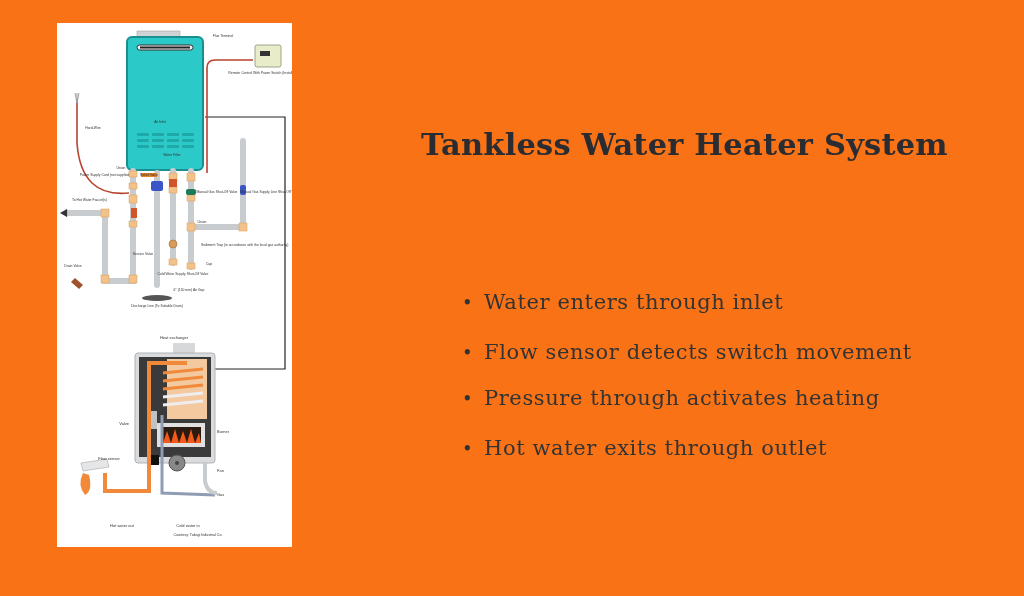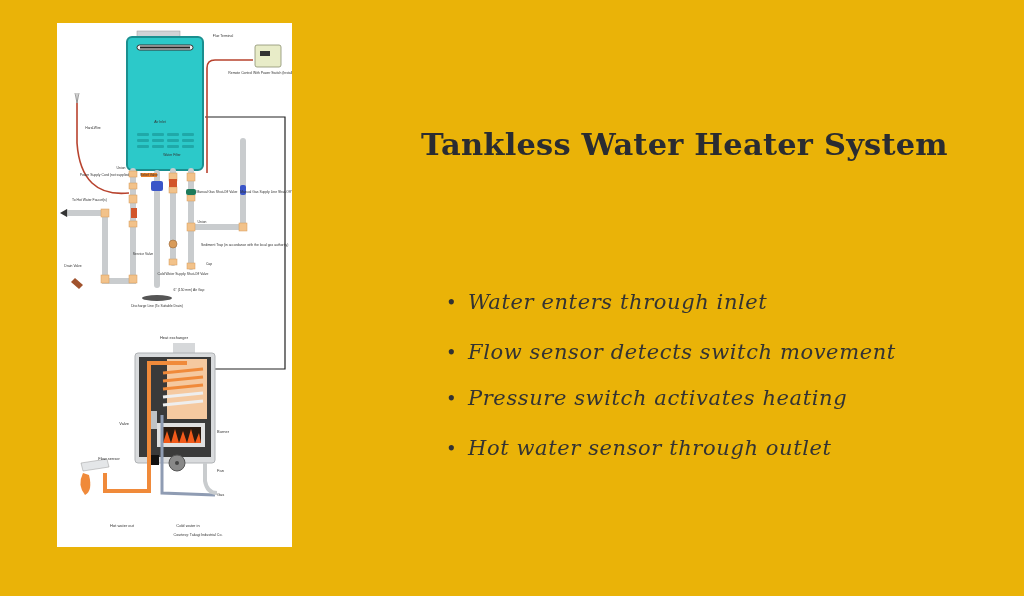--- a/index.html
+++ b/index.html
@@ -2,39 +2,38 @@
 <html><head>
 <meta charset="utf-8">
 <style>
   html, body { margin:0; padding:0; }
   body {
     width:1024px; height:596px; overflow:hidden;
     background:#f7f8f9;
     font-family:"DejaVu Sans", sans-serif;
     position:relative;
   }
-  .slide { position:absolute; left:0; top:0; width:1024px; height:596px; background:#eab308; }
+  .slide { position:absolute; left:0; top:0; width:1024px; height:596px; background:#f97316; }
   .figure-panel {
     position:absolute; left:57px; top:23px; width:235px; height:524px;
     background:#ffffff;
   }
   .figure-panel svg { position:absolute; left:0; top:0; }
   .lbl { font-family:"Liberation Sans", sans-serif; fill:#333; }
   .title {
     position:absolute; left:421px; top:126px; width:540px;
     font-family:"DejaVu Serif", serif; font-weight:bold;
     font-size:30.5px; color:#2a2c31; letter-spacing:0.2px;
     white-space:nowrap;
   }
   .bullets { position:absolute; left:446px; top:0; margin:0; padding:0; list-style:none; }
   .bullet {
-    position:absolute; left:0; white-space:nowrap;
+    position:absolute; left:16px; white-space:nowrap;
     font-family:"DejaVu Serif", serif; font-size:21px; color:#333;
     letter-spacing:0.6px;
-    font-style:italic;
   }
   .bullet .dot { display:inline-block; width:22px; font-size:18px; }
 </style>
 </head>
 <body>
 
 <div class="slide">
 
   <div class="figure-panel">
     <svg width="235" height="524" viewBox="0 0 235 524">
@@ -169,17 +168,17 @@
       <text class="lbl" x="131" y="504" font-size="4" text-anchor="middle">Cold water in</text>
       <text class="lbl" x="141" y="513" font-size="3.6" text-anchor="middle">Courtesy: Takagi Industrial Co.</text>
     </svg>
   </div>
 
   <div class="title">Tankless Water Heater System</div>
 
   <ul class="bullets">
     <li class="bullet" style="top:290px"><span class="dot">•</span><span>Water enters through inlet</span></li>
     <li class="bullet" style="top:340px"><span class="dot">•</span><span>Flow sensor detects switch movement</span></li>
-    <li class="bullet" style="top:386px"><span class="dot">•</span><span>Pressure switch activates heating</span></li>
-    <li class="bullet" style="top:436px"><span class="dot">•</span><span>Hot water sensor through outlet</span></li>
+    <li class="bullet" style="top:386px"><span class="dot">•</span><span>Pressure through activates heating</span></li>
+    <li class="bullet" style="top:436px"><span class="dot">•</span><span>Hot water exits through outlet</span></li>
   </ul>
 
 </div>
 
 </body></html>

